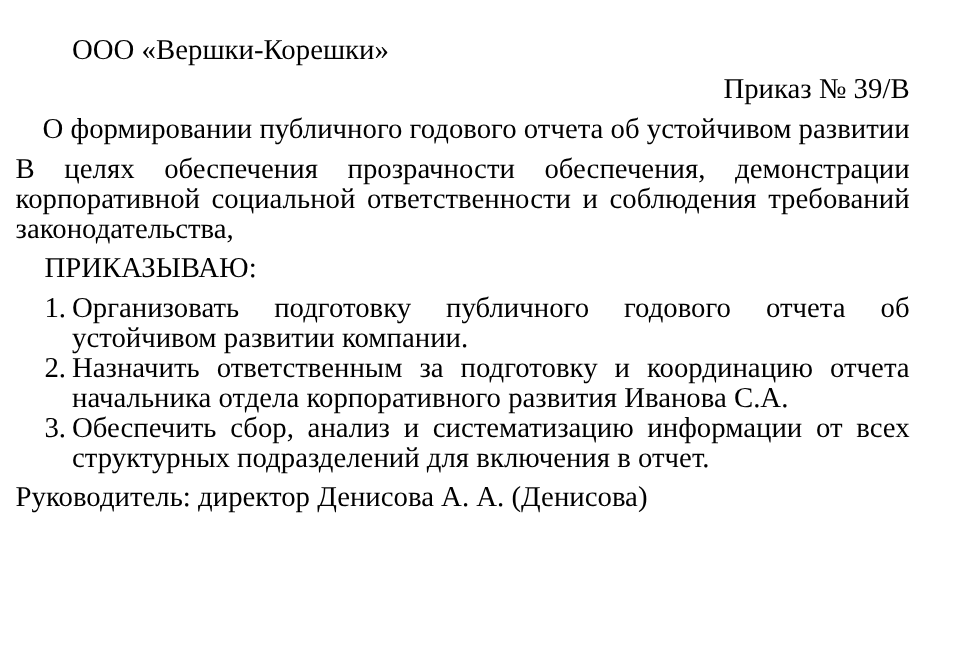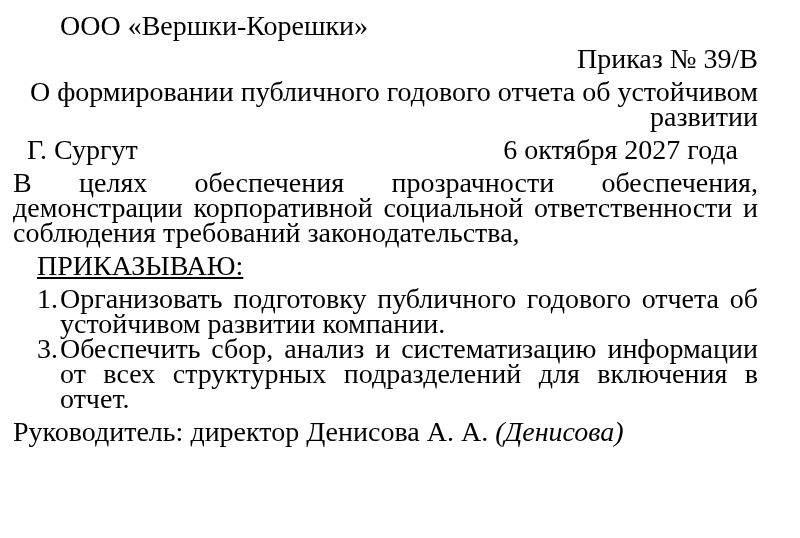--- a/index.html
+++ b/index.html
@@ -9,87 +9,84 @@
   }
   body {
     width: 800px;
     height: 538px;
     overflow: hidden;
   }
   .page {
     box-sizing: border-box;
     width: 768px;
     height: 538px;
-    padding: 13px 10px 0 13px;
+    padding: 30px 10px 0 13px;
     font-family: "Liberation Serif", "DejaVu Serif", serif;
-    font-size: 28px;
+    font-size: 24px;
     line-height: 25px;
     color: #000000;
   }
   .page p { margin: 0 0 8px 0; }
   .company   { padding-left: 47px; }
   .order-no  { text-align: right; }
   .subject   { text-align: right; }
   .city-date {
     display: flex;
     justify-content: space-between;
     padding-left: 14px;
     padding-right: 20px;
     margin-bottom: 8px;
   }
   .preamble {
     text-align: justify;
     hyphens: manual;
     -webkit-hyphens: manual;
     margin-bottom: 12px;
   }
-  .resolve { padding-left: 24px; text-decoration: underline; }
+  .resolve { padding-left: 24px; }
   ol.items {
     list-style: none;
     margin: 0 0 8px 0;
     padding: 0;
   }
   ol.items li {
     text-align: justify;
     hyphens: manual;
     -webkit-hyphens: manual;
     padding-left: 47px;
     text-indent: -23px;
   }
   ol.items .num {
     display: inline-block;
     width: 23px;
     text-indent: 0;
   }
   .signature { margin: 0; }
-  .sig-name { font-style: italic; }
+  .sig-name { }
 </style>
 </head>
 <body>
 
 <div class="page">
 
   <p class="company">ООО «Вершки-Корешки»</p>
 
   <p class="order-no">Приказ № 39/В</p>
 
   <p class="subject">О формировании публичного годового отчета об устойчивом развитии</p>
 
-  <div class="city-date">
-    <span>Г. Сургут</span>
-    <span>6 октября 2027 года</span>
-  </div>
 
   <p class="preamble">В целях обеспечения прозрачности обеспечения, демонстрации корпоративной соци­альной ответственности и соблюдения требований законодательства,</p>
 
   <p class="resolve">ПРИКАЗЫВАЮ:</p>
 
   <ol class="items" id="items-list">
   <li><span class="num">1.</span><span class="itext">Организовать подготовку публичного годового отчета об устойчивом развитии ком­пании.</span></li>
 
+  <li><span class="num">2.</span><span class="itext">Назначить ответственным за подготовку и координацию отчета начальника отдела корпоративного развития Иванова С.А.</span></li>
 
   <li><span class="num">3.</span><span class="itext">Обеспечить сбор, анализ и систематизацию информации от всех структурных под­разделений для включения в отчет.</span></li>
 
 
 </ol>
 
   <p class="signature">
     <span>Руководитель: директор Денисова А. А.</span>
     <span class="sig-name">(Денисова)</span>
   </p>

